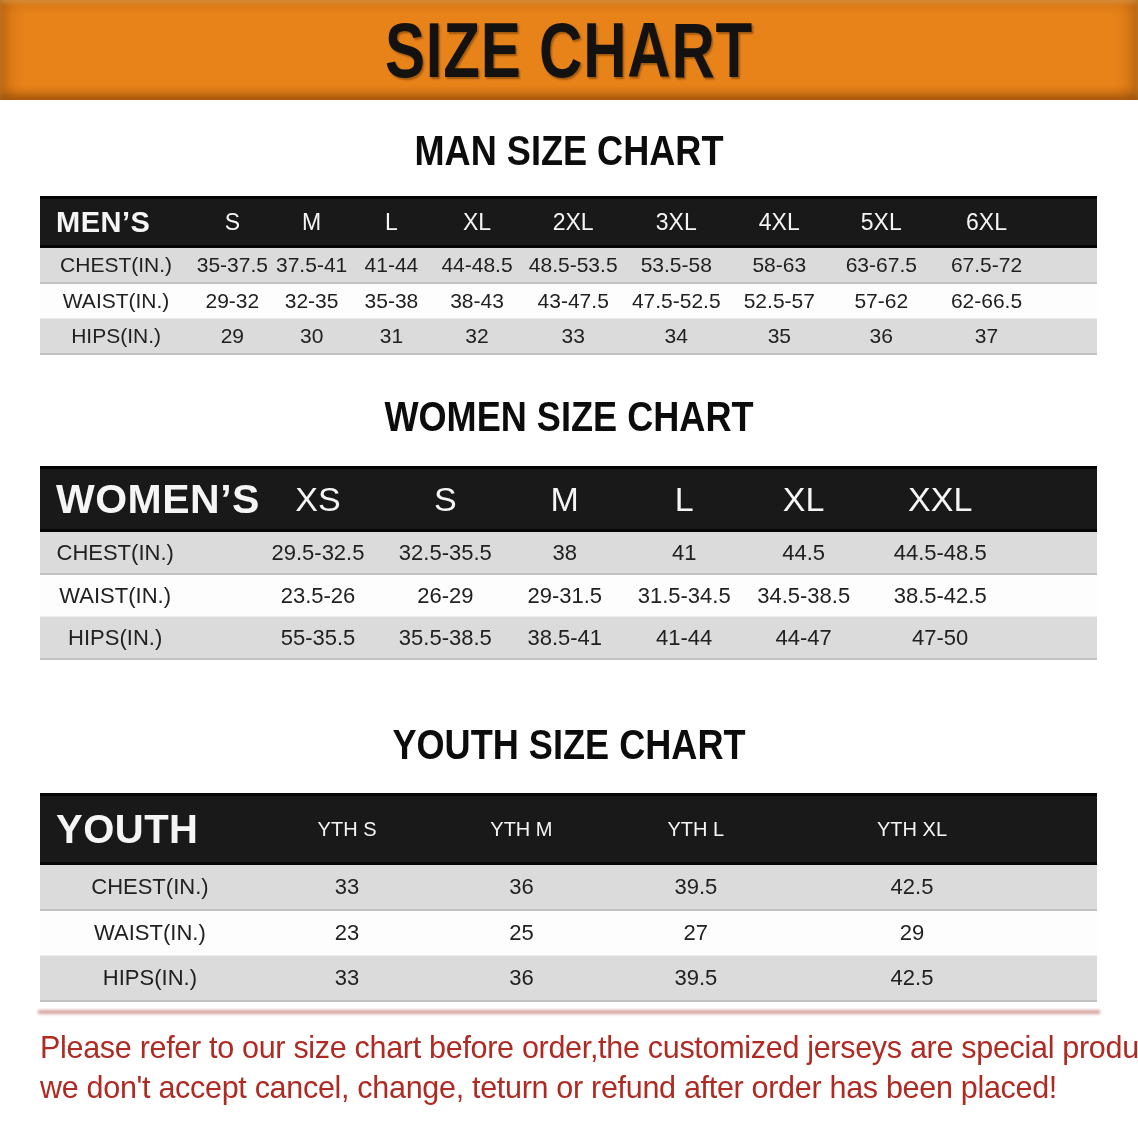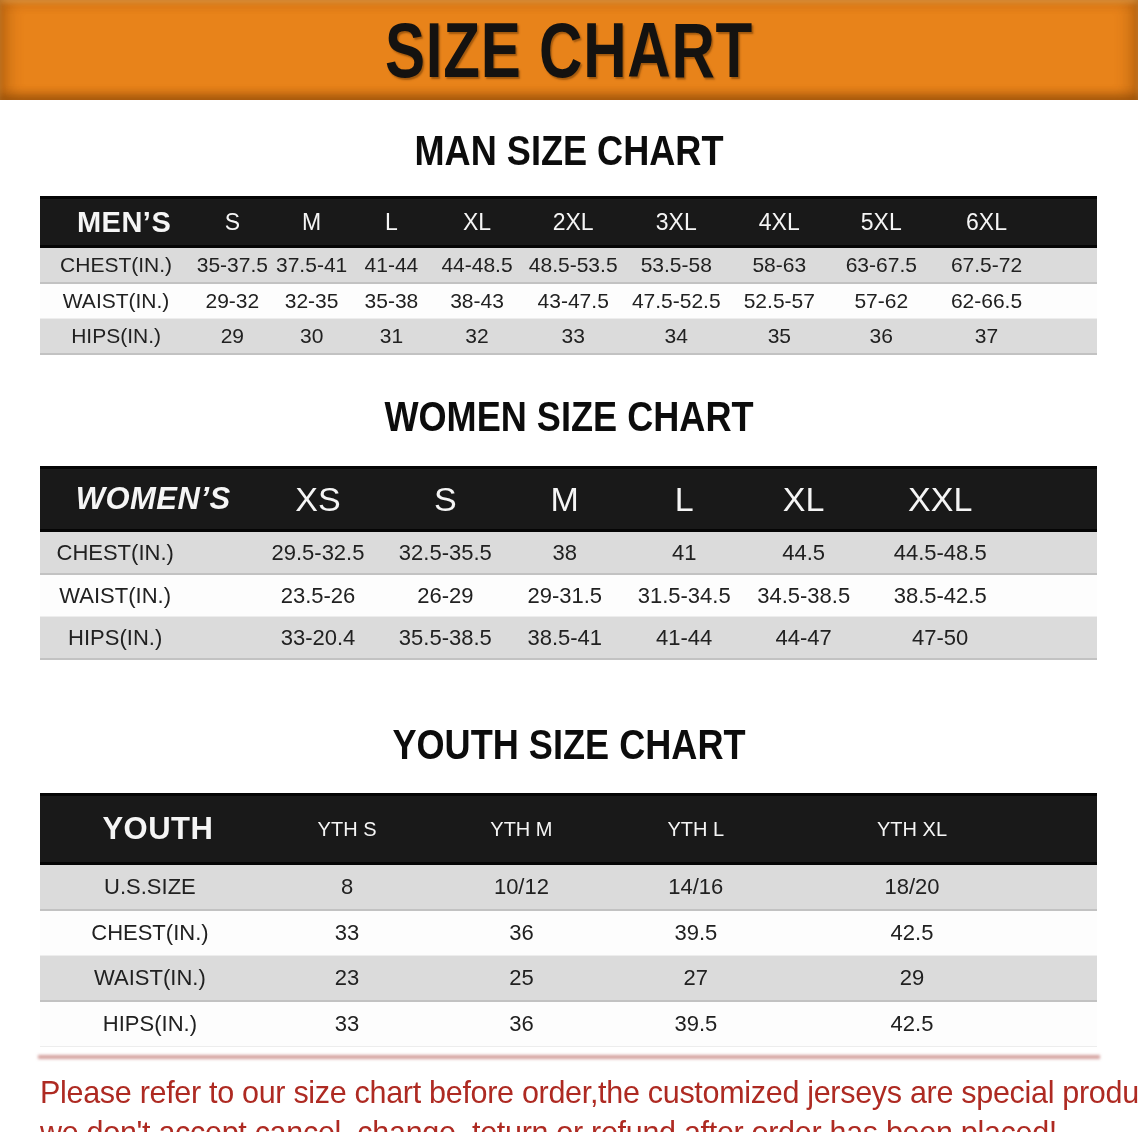--- a/index.html
+++ b/index.html
@@ -36,21 +36,21 @@
   }
   #table-men   { margin-top:24px; }
   #table-women { margin-top:28px; }
   #table-youth { margin-top:27px; }
 
   .size-table thead th {
     background:#191919; color:#f5f5f5; font-weight:400; text-align:center;
     border-top:3px solid #050505; border-bottom:3px solid #050505; padding:0;
   }
   .size-table thead th.rowlabel {
-    text-align:center; padding-left:16px; font-weight:700; letter-spacing:.5px;
+    text-align:left; padding-left:16px; font-weight:700; letter-spacing:.5px;
   }
   .size-table tbody th, .size-table tbody td {
     font-weight:400; text-align:center; padding:0; color:#212121;
   }
   .size-table tbody tr:nth-child(odd) th, .size-table tbody tr:nth-child(odd) td {
     background:#DBDBDB; border-bottom:2px solid #c2c2c2;
   }
   .size-table tbody tr:nth-child(even) th, .size-table tbody tr:nth-child(even) td {
     background:#fdfdfd; border-bottom:1px solid #ededed;
   }
@@ -61,32 +61,32 @@
   #table-men tbody th, #table-men tbody td { height:34px; font-size:21px; }
   #table-men col:nth-child(1){width:14.4%} #table-men col:nth-child(2){width:7.6%}
   #table-men col:nth-child(3){width:7.4%}  #table-men col:nth-child(4){width:7.7%}
   #table-men col:nth-child(5){width:8.5%}  #table-men col:nth-child(6){width:9.7%}
   #table-men col:nth-child(7){width:9.8%}  #table-men col:nth-child(8){width:9.7%}
   #table-men col:nth-child(9){width:9.6%}  #table-men col:nth-child(10){width:15.6%}
   #table-men th:last-child, #table-men td:last-child { padding-right:56px; }
 
   
   #table-women thead th { height:60px; font-size:34px; }
-  #table-women thead th.rowlabel { font-size:31px;font-style:italic; }
+  #table-women thead th.rowlabel { font-size:41px; }
   #table-women tbody th, #table-women tbody td { height:41px; font-size:22px; }
   #table-women col:nth-child(1){width:19.9%} #table-women col:nth-child(2){width:12.8%}
   #table-women col:nth-child(3){width:11.3%} #table-women col:nth-child(4){width:11.3%}
   #table-women col:nth-child(5){width:11.3%} #table-women col:nth-child(6){width:11.3%}
   #table-women col:nth-child(7){width:22.1%}
   #table-women th:last-child, #table-women td:last-child { padding-right:80px; }
   #table-women tbody th.rowlabel { padding-right:60px; }
 
   
   #table-youth thead th { height:66px; font-size:20px; }
-  #table-youth thead th.rowlabel { font-size:31px; }
+  #table-youth thead th.rowlabel { font-size:40px; }
   #table-youth tbody th, #table-youth tbody td { height:44px; font-size:22px; }
   #table-youth col:nth-child(1){width:20.8%} #table-youth col:nth-child(2){width:16.5%}
   #table-youth col:nth-child(3){width:16.5%} #table-youth col:nth-child(4){width:16.5%}
   #table-youth col:nth-child(5){width:29.7%}
   #table-youth th:last-child, #table-youth td:last-child { padding-right:56px; }
 
   
   .smear {
     height:4px; margin:8px 38px 0 38px;
     background:rgba(152,30,24,.42); filter:blur(1.6px);
@@ -210,21 +210,21 @@
           <th class="rowlabel">WAIST(IN.)</th>
           <td>23.5-26</td>
           <td>26-29</td>
           <td>29-31.5</td>
           <td>31.5-34.5</td>
           <td>34.5-38.5</td>
           <td>38.5-42.5</td>
         </tr>
         <tr>
           <th class="rowlabel">HIPS(IN.)</th>
-          <td>33-20.4</td>
+          <td>55-35.5</td>
           <td>35.5-38.5</td>
           <td>38.5-41</td>
           <td>41-44</td>
           <td>44-47</td>
           <td>47-50</td>
         </tr>
       </tbody>
     </table>
 
   <h2 class="section-heading" id="heading-youth">YOUTH SIZE CHART</h2>
@@ -240,27 +240,20 @@
         <tr>
           <th class="rowlabel">YOUTH</th>
           <th>YTH S</th>
           <th>YTH M</th>
           <th>YTH L</th>
           <th>YTH XL</th>
         </tr>
       </thead>
       <tbody>
         <tr>
-          <th class="rowlabel">U.S.SIZE</th>
-          <td>8</td>
-          <td>10/12</td>
-          <td>14/16</td>
-          <td>18/20</td>
-        </tr>
-        <tr>
           <th class="rowlabel">CHEST(IN.)</th>
           <td>33</td>
           <td>36</td>
           <td>39.5</td>
           <td>42.5</td>
         </tr>
         <tr>
           <th class="rowlabel">WAIST(IN.)</th>
           <td>23</td>
           <td>25</td>

